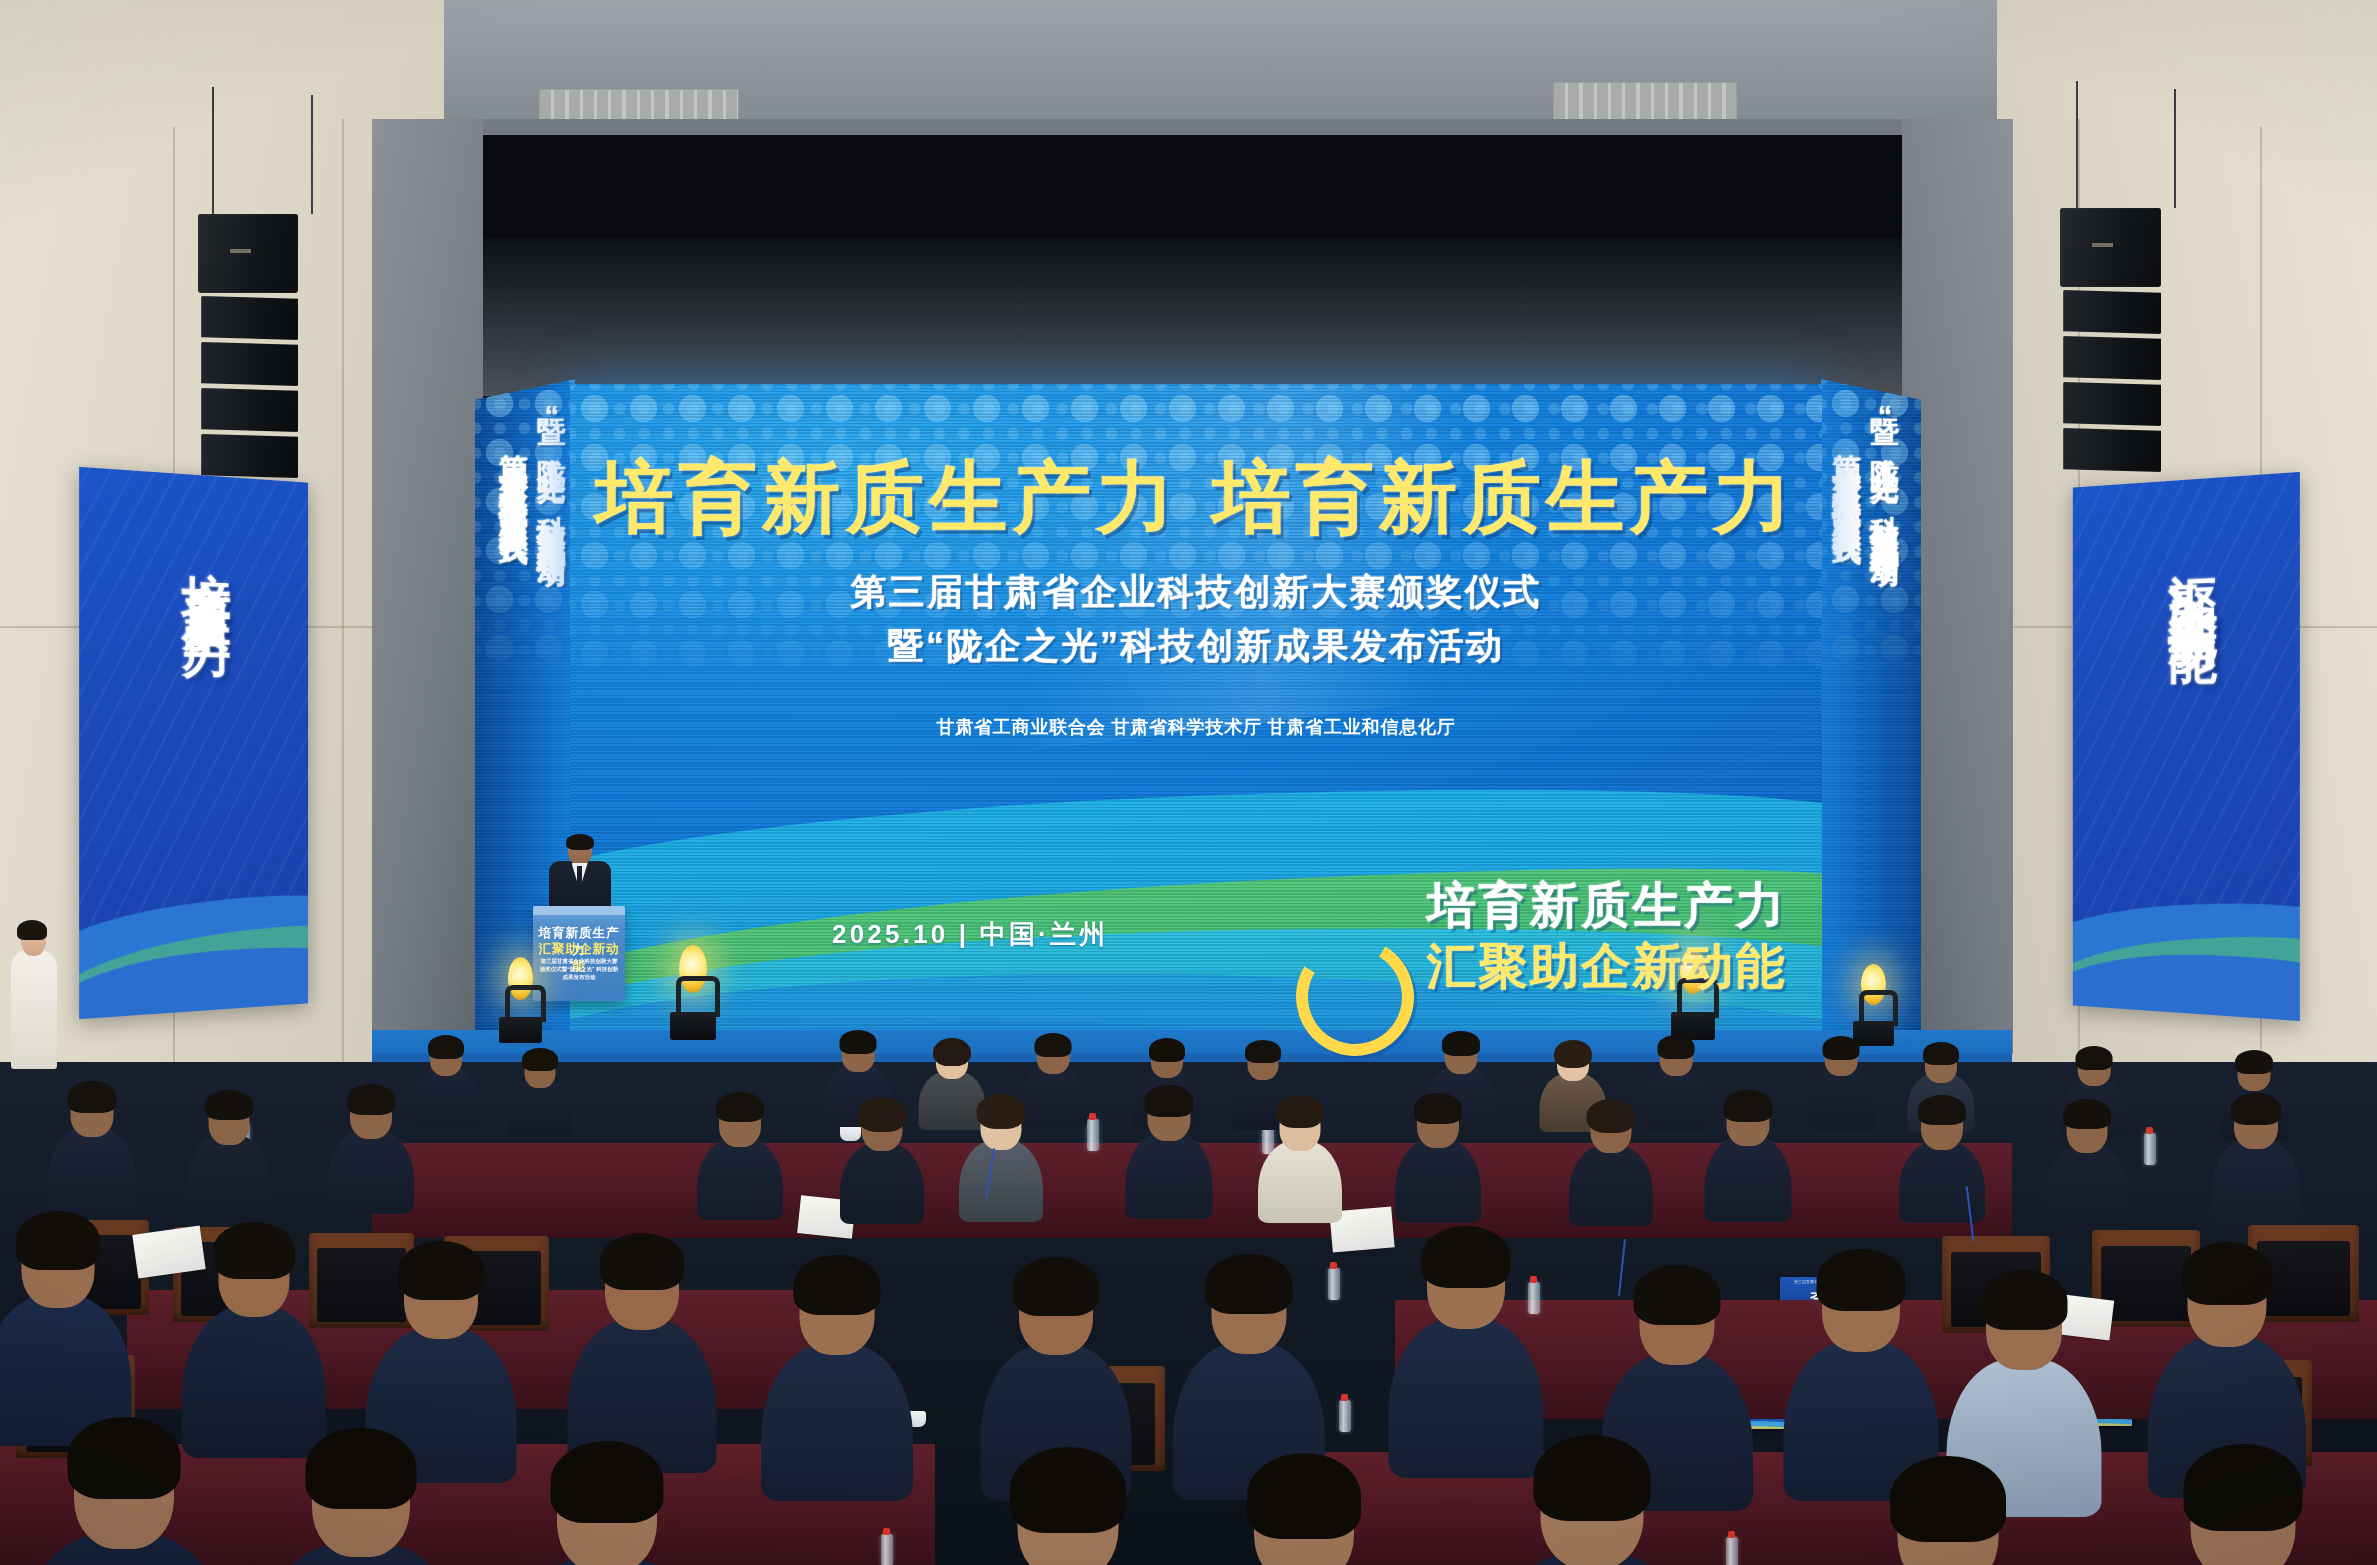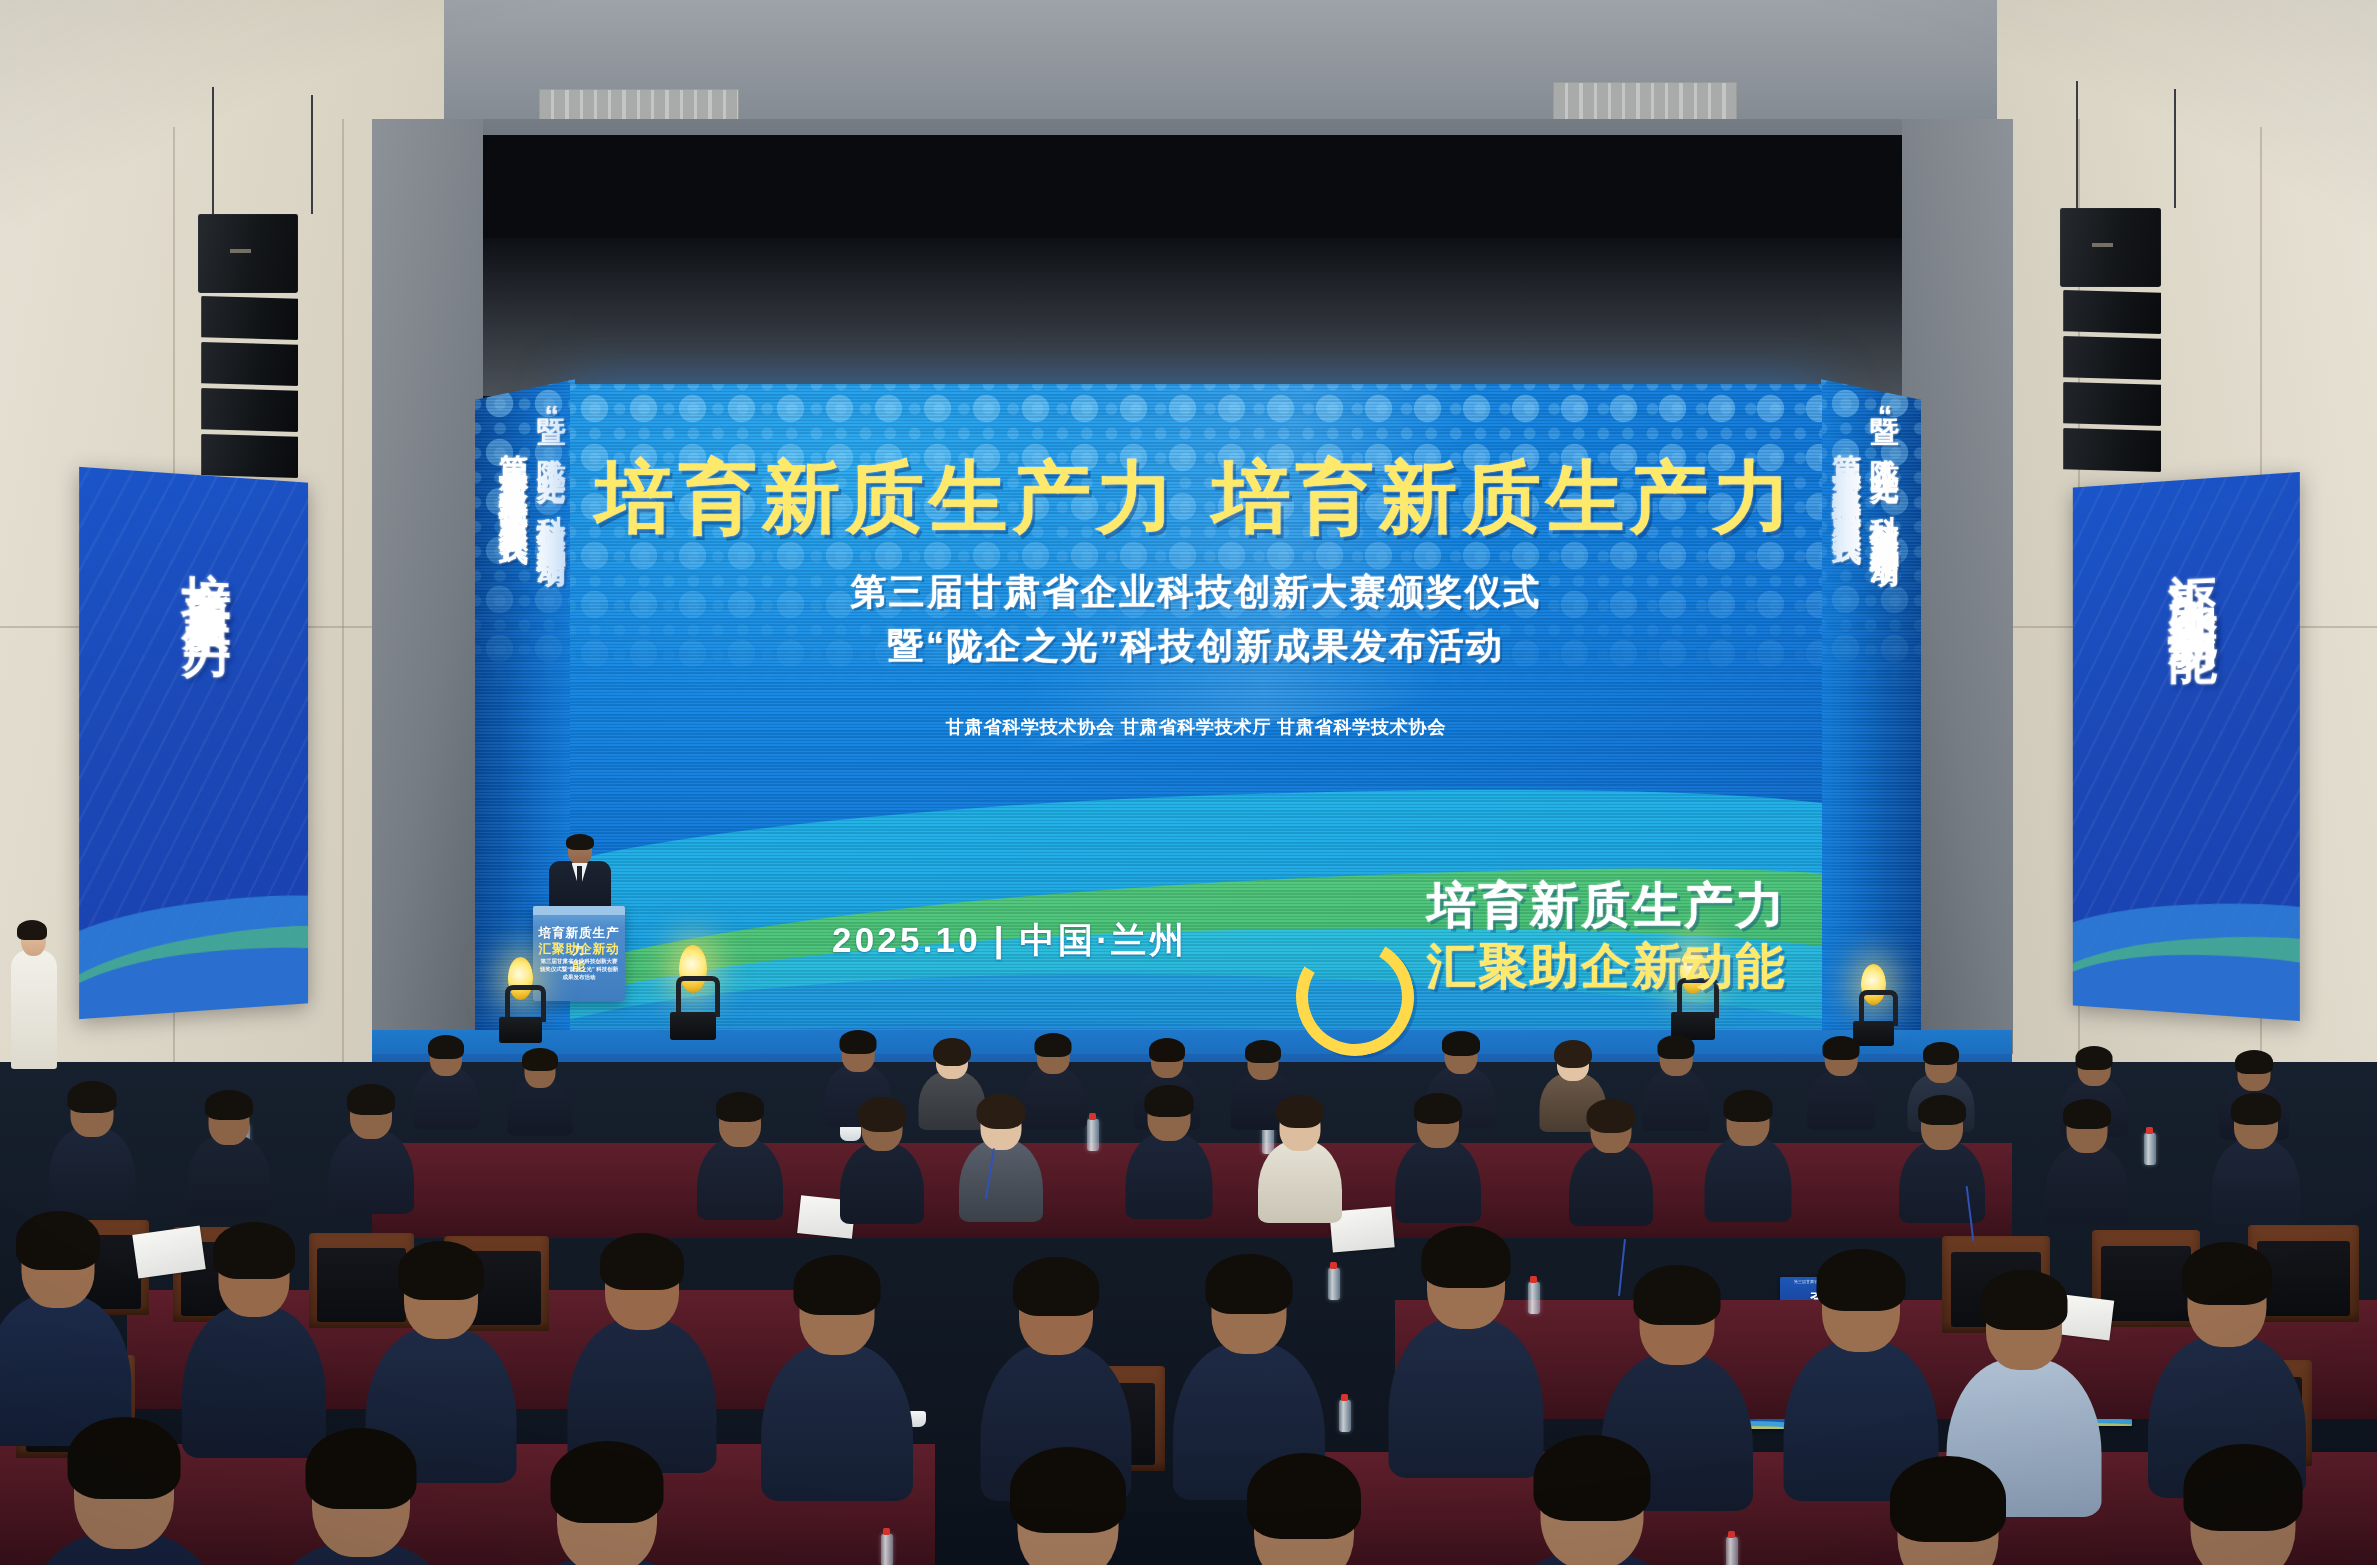--- a/index.html
+++ b/index.html
@@ -85,21 +85,21 @@
     font-family:"DejaVu Sans","Liberation Sans",sans-serif;}
   .sub1,.sub2{position:absolute;left:0;right:0;text-align:center;color:#ffffff;
     font-weight:bold;letter-spacing:2.4px;font-size:36px;
     text-shadow:0 0 1.6px rgba(255,255,255,.9), 2.4px 2.4px 0 rgba(6,46,104,.35);}
   .sub1{top:184px;}
   .sub2{top:238px;}
   .org{position:absolute;left:0;right:0;text-align:center;color:#fff;font-weight:bold;}
   .org-head{top:303px;font-size:17.4px;letter-spacing:1.6px;}
   .org-l1{top:331px;font-size:18px;letter-spacing:0.8px;}
   .org-l2{top:358px;font-size:18px;letter-spacing:0.8px;}
-  .datebar{position:absolute;left:262px;top:533px;font-size:35px;color:#fff;
+  .datebar{position:absolute;left:262px;top:533px;font-size:26px;color:#fff;
     font-weight:bold;letter-spacing:3.2px;
     text-shadow:0 0.8px 2.4px rgba(0,60,130,.5);}
 
   
   .emblem{position:absolute;left:721px;top:487px;width:523px;height:151px;}
   .num3{position:absolute;left:0;top:-3.2px;width:151px;height:151px;
     font-size:133px;font-weight:bold;color:#ffd94a;line-height:135px;
     font-family:"DejaVu Serif","Liberation Serif",serif;
     text-shadow:2.4px 3.2px 0 rgba(8,60,130,.45);}
   .num3 .th{font-size:32px;vertical-align:super;color:#fff;font-family:"Liberation Sans",sans-serif;}
@@ -317,21 +317,21 @@
       <div class="w w1"></div>
       <div class="w w2"></div>
       <div class="w w3"></div>
       <div class="w w4"></div>
       <div class="w w5"></div>
 
       <div class="led-content">
         <div class="main-title">培育新质生产力 培育新质生产力</div>
         <div class="sub1">第三届甘肃省企业科技创新大赛颁奖仪式</div>
         <div class="sub2">暨“陇企之光”科技创新成果发布活动</div>
-        <div class="org org-l1">甘肃省科学技术协会  甘肃省科学技术厅  甘肃省科学技术协会</div>
+        <div class="org org-l1">甘肃省工商业联合会  甘肃省科学技术厅  甘肃省工业和信息化厅</div>
         <div class="datebar">2025.10  |  中国·兰州</div>
 
         <div class="emblem">
           <div class="num3-ring"></div>
           <div class="em-l1">培育新质生产力</div>
           <div class="em-l2">汇聚助企新动能</div>
         </div>
       </div>
       <div class="scan"></div>
     </div>

